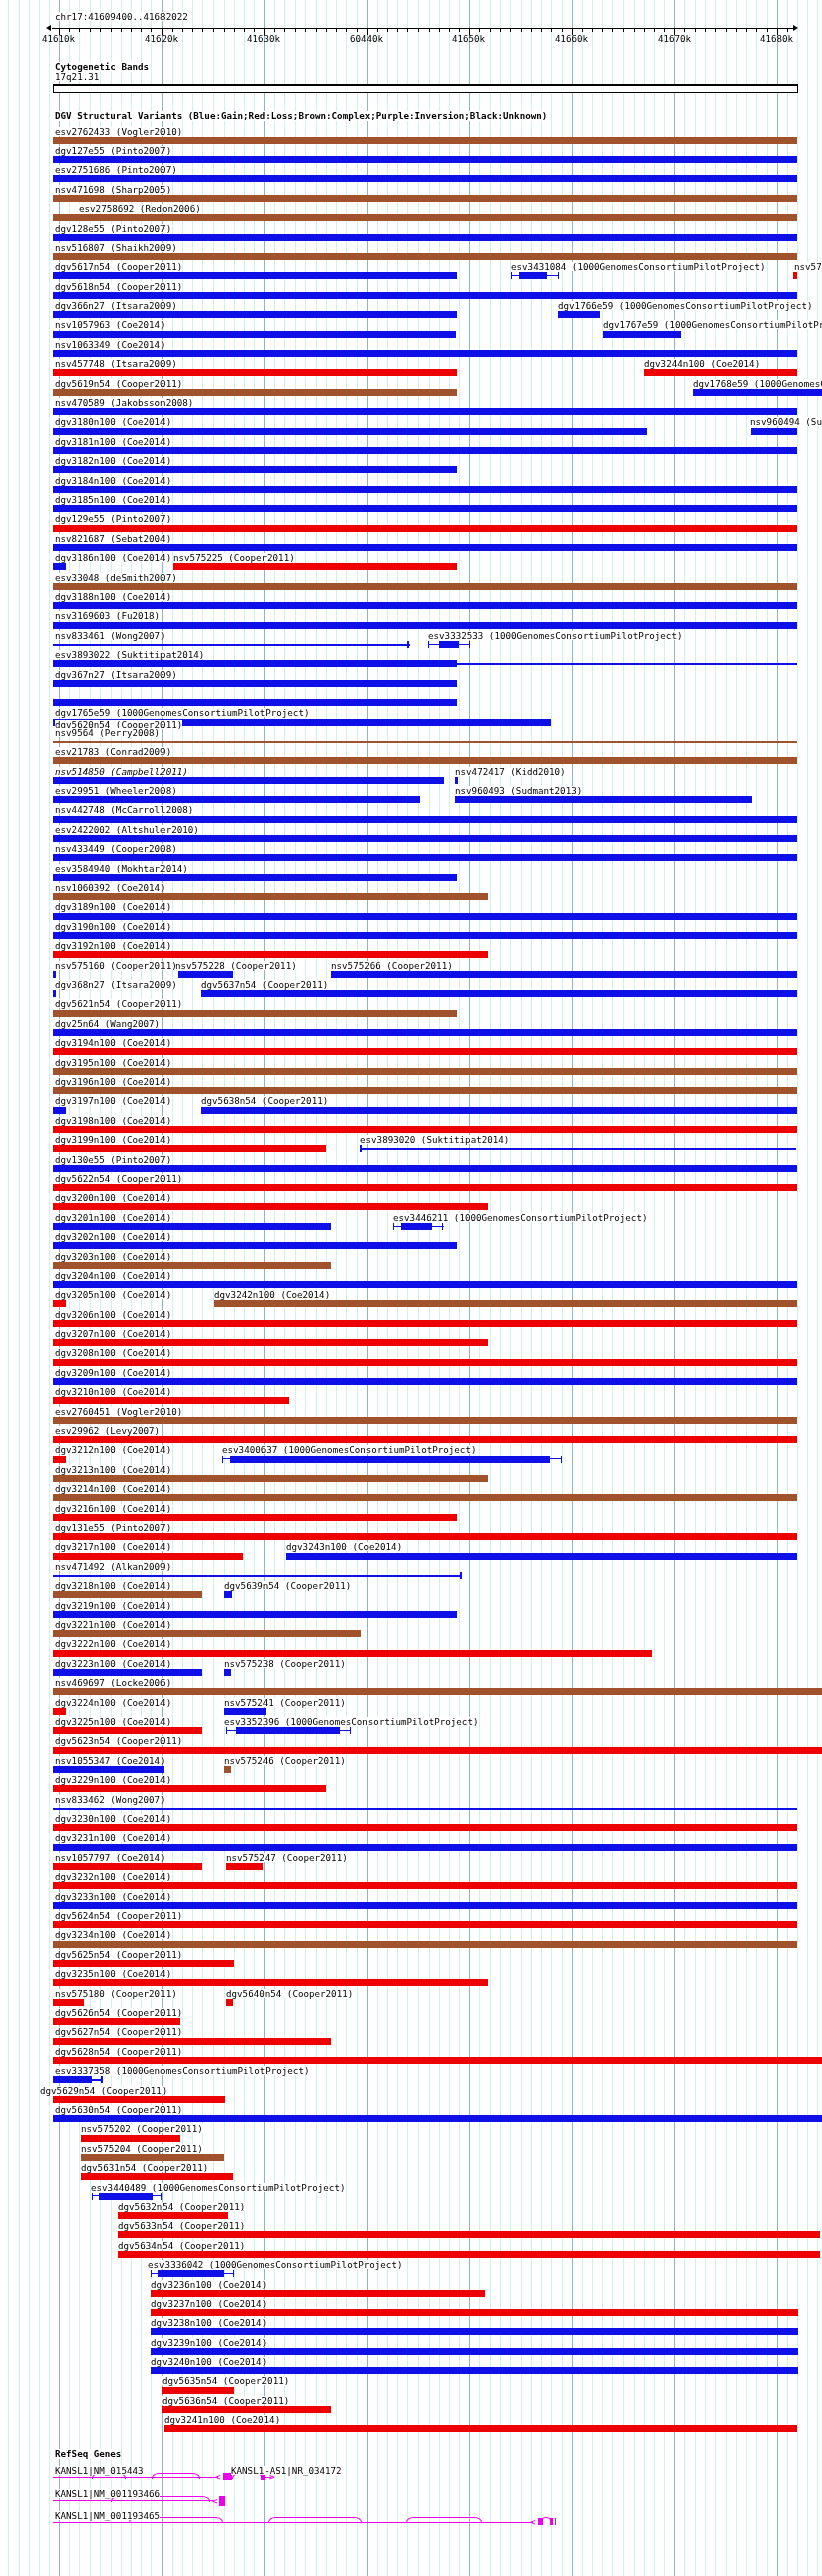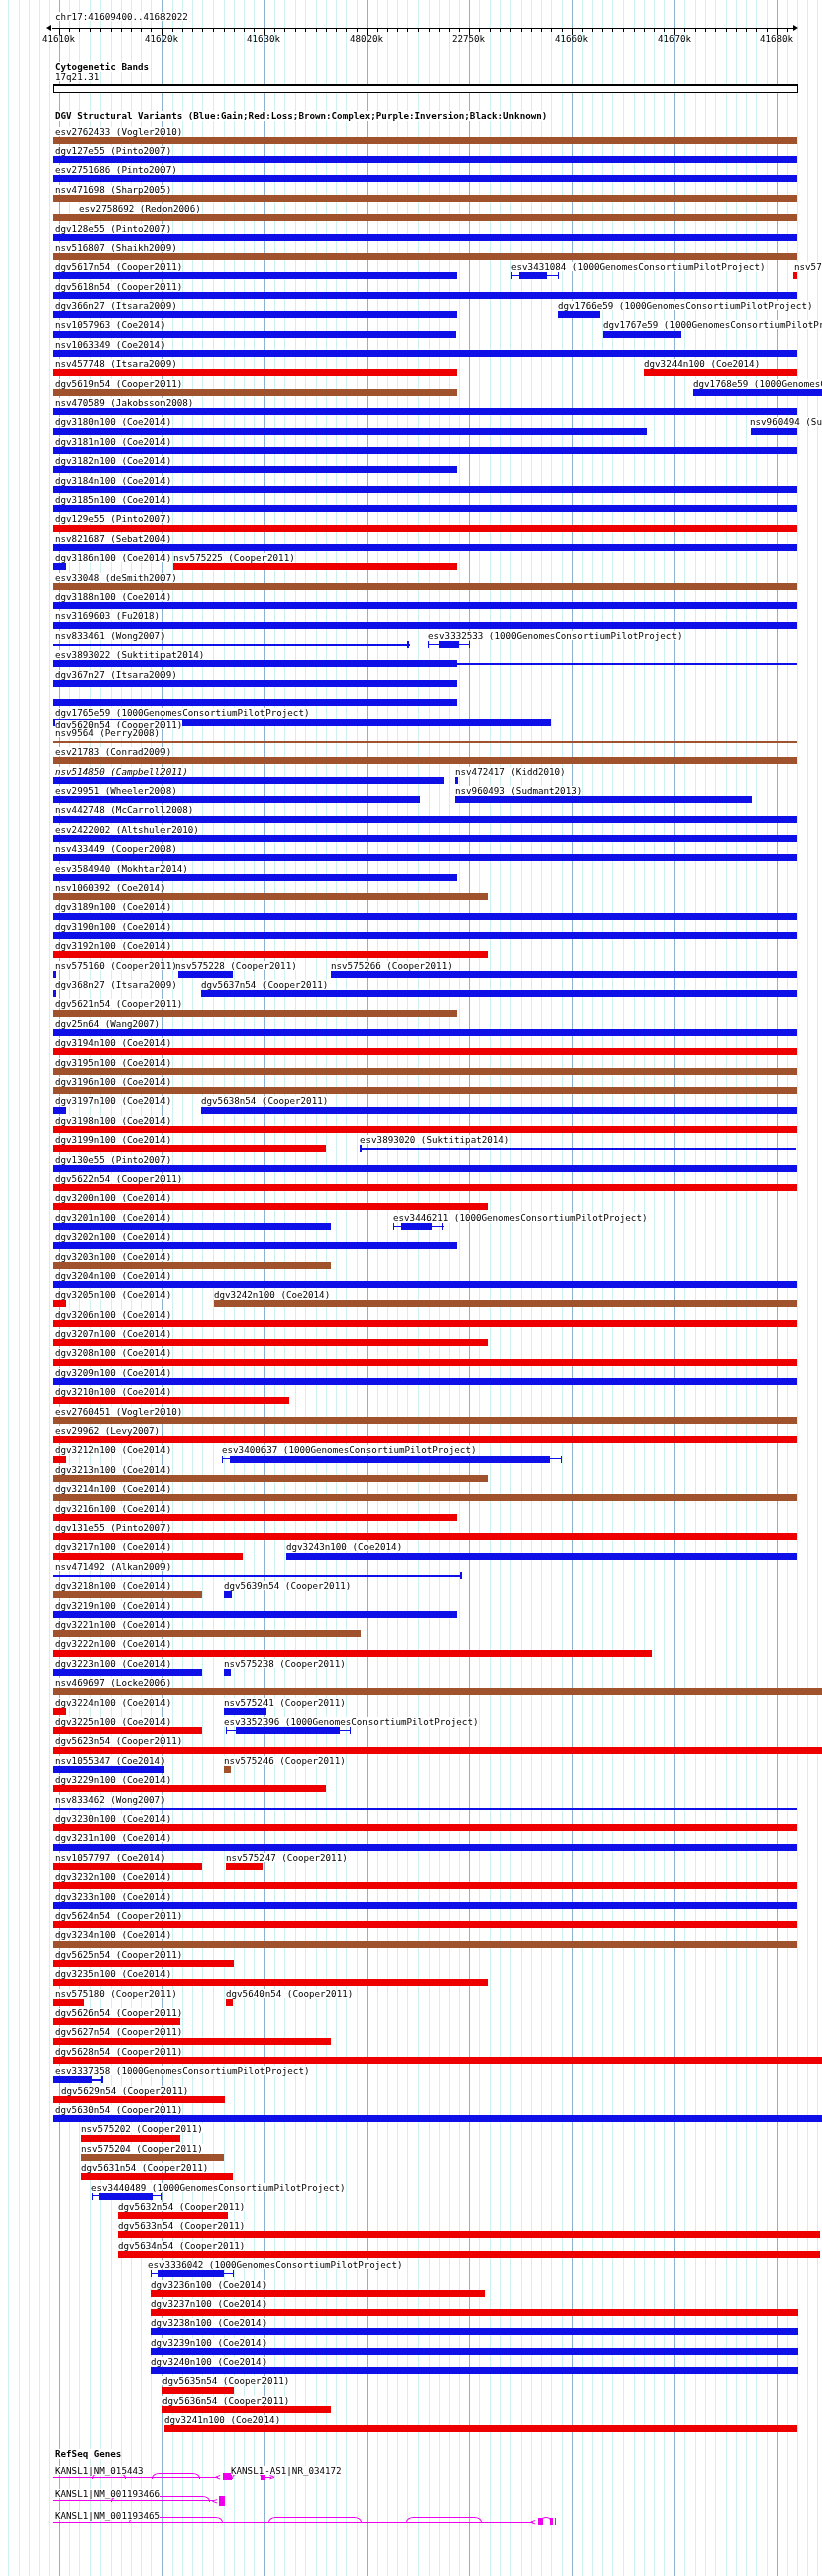--- a/index.html
+++ b/index.html
@@ -181,22 +181,22 @@
       <div class="tick" style="left: 726px; top: 29px; height: 2.8px;"></div>
       <div class="tick" style="left: 736px; top: 29px; height: 2.8px;"></div>
       <div class="tick" style="left: 746px; top: 29px; height: 2.8px;"></div>
       <div class="tick" style="left: 756px; top: 29px; height: 2.8px;"></div>
       <div class="tick" style="left: 767px; top: 29px; height: 2.8px;"></div>
       <div class="tick" style="left: 777px; top: 29px; height: 5.5px;"></div>
       <div class="tick" style="left: 787px; top: 29px; height: 2.8px;"></div>
       <div class="ticklabel" style="left: 31px; top: 34px;">41610k</div>
       <div class="ticklabel" style="left: 134px; top: 34px;">41620k</div>
       <div class="ticklabel" style="left: 236px; top: 34px;">41630k</div>
-      <div class="ticklabel" style="left: 339px; top: 34px;">48020k</div>
-      <div class="ticklabel" style="left: 441px; top: 34px;">22750k</div>
+      <div class="ticklabel" style="left: 339px; top: 34px;">60440k</div>
+      <div class="ticklabel" style="left: 441px; top: 34px;">41650k</div>
       <div class="ticklabel" style="left: 544px; top: 34px;">41660k</div>
       <div class="ticklabel" style="left: 647px; top: 34px;">41670k</div>
       <div class="ticklabel" style="left: 749px; top: 34px;">41680k</div>
     </div>
 
   <div class="sect-title" style="top:62px">Cytogenetic Bands</div>
   <div class="toptext" style="top:72px">17q21.31</div>
   <div id="band-rect" style="left:53px;top:84px;width:743px;height:5.5px"></div>
 
   <div class="sect-title" style="top:111px">DGV Structural Variants (Blue:Gain;Red:Loss;Brown:Complex;Purple:Inversion;Black:Unknown)</div>
@@ -674,21 +674,21 @@
         <div class="vlabel" style="left: 55px; top: 2047px;">dgv5628n54 (Cooper2011)</div>
         <div class="vbar" style="left: 53px; top: 2057px; width: 769px; height: 6.5px; background: rgb(238, 0, 0);"></div>
       </div>
       <div style="position: absolute; left: 0px; top: 0px;">
         <div class="vlabel" style="left: 55px; top: 2066px;">esv3337358 (1000GenomesConsortiumPilotProject)</div>
         <div class="vbar" style="left: 53px; top: 2076px; width: 39px; height: 6.5px; background: rgb(15, 15, 232);"></div>
         <div class="vbar" style="left: 91px; top: 2079px; width: 11px; height: 1.8px; background: rgb(15, 15, 232);"></div>
         <div class="vbar" style="left: 101px; top: 2076px; width: 1.8px; height: 6.5px; background: rgb(15, 15, 232);"></div>
       </div>
       <div style="position: absolute; left: 0px; top: 0px;">
-        <div class="vlabel" style="left: 61px; top: 2086px;">dgv5629n54 (Cooper2011)</div>
+        <div class="vlabel" style="left: 40px; top: 2086px;">dgv5629n54 (Cooper2011)</div>
         <div class="vbar" style="left: 53px; top: 2096px; width: 172px; height: 6.5px; background: rgb(238, 0, 0);"></div>
       </div>
       <div style="position: absolute; left: 0px; top: 0px;">
         <div class="vlabel" style="left: 55px; top: 2105px;">dgv5630n54 (Cooper2011)</div>
         <div class="vbar" style="left: 53px; top: 2115px; width: 769px; height: 6.5px; background: rgb(15, 15, 232);"></div>
       </div>
       <div style="position: absolute; left: 0px; top: 0px;">
         <div class="vlabel" style="left: 81px; top: 2124px;">nsv575202 (Cooper2011)</div>
         <div class="vbar" style="left: 81px; top: 2135px; width: 99px; height: 6.5px; background: rgb(238, 0, 0);"></div>
       </div>

